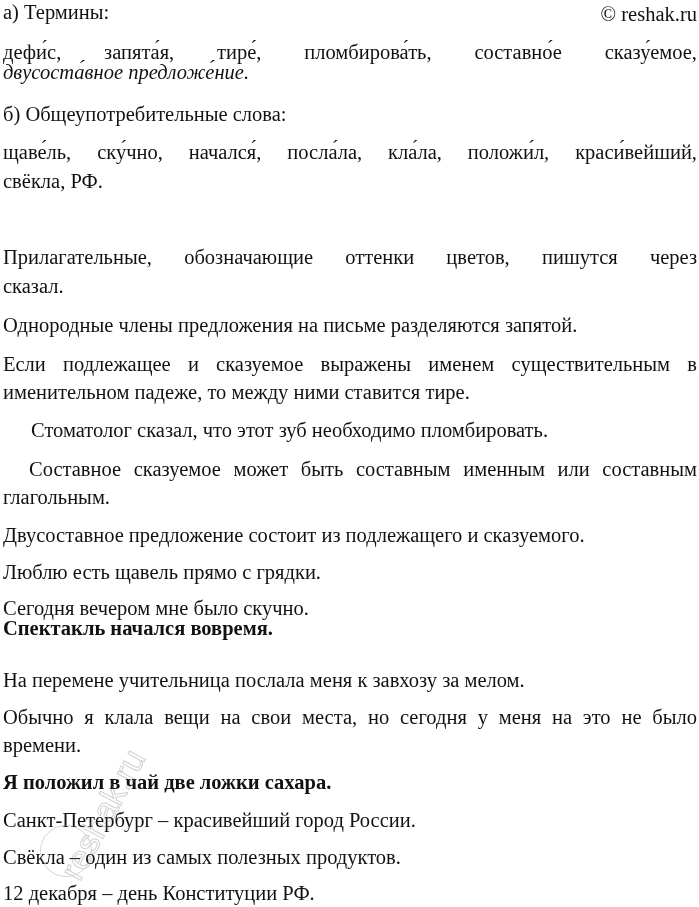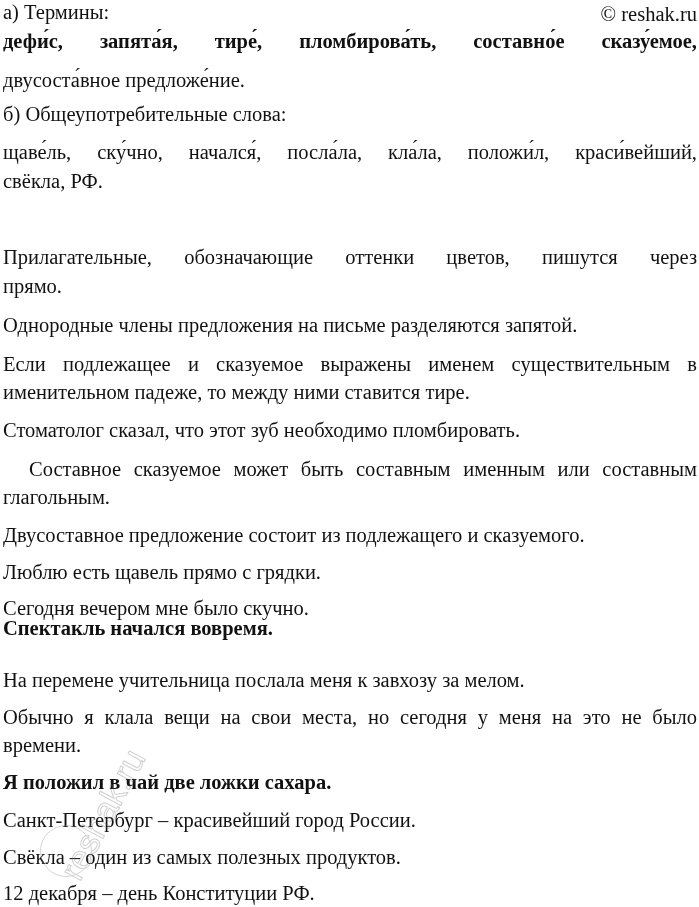--- a/index.html
+++ b/index.html
@@ -67,36 +67,36 @@
     }
   </style>
 </head>
 <body>
 
 <div>
 
   <div class="line" style="top:0;">а) Термины:</div>
   <div class="copyright">© reshak.ru</div>
 
-  <div class="line justify" style="top:29px;font-weight:bold;">дефи́с, запята́я, тире́, пломбирова́ть, составно́е сказу́емое,</div>
-  <div class="line" style="top:68px;">двусоста́вное предложе́ние.</div>
+  <div class="line justify" style="top:40px;">дефи́с, запята́я, тире́, пломбирова́ть, составно́е сказу́емое,</div>
+  <div class="line" style="top:60px;font-style:italic;">двусоста́вное предложе́ние.</div>
 
   <div class="line" style="top:102px;">б) Общеупотребительные слова:</div>
   <div class="line justify" style="top:140px;">щаве́ль, ску́чно, начался́, посла́ла, кла́ла, положи́л, краси́вейший,</div>
   <div class="line" style="top:169px;">свёкла, РФ.</div>
 
   <div class="line justify" style="top:245px;">Прилагательные, обозначающие оттенки цветов, пишутся через</div>
-  <div class="line" style="top:274px;">прямо.</div>
+  <div class="line" style="top:274px;">сказал.</div>
 
   <div class="line" style="top:313px;">Однородные члены предложения на письме разделяются запятой.</div>
 
   <div class="line justify" style="top:352px;">Если подлежащее и сказуемое выражены именем существительным в</div>
   <div class="line" style="top:380px;">именительном падеже, то между ними ставится тире.</div>
 
-  <div class="line" style="top:418px;">Стоматолог сказал, что этот зуб необходимо пломбировать.</div>
+  <div class="line" style="top:418px;margin-left:28px;">Стоматолог сказал, что этот зуб необходимо пломбировать.</div>
 
   <div class="line justify" style="top:457px;margin-left:26px;">Составное сказуемое может быть составным именным или составным</div>
   <div class="line" style="top:485px;">глагольным.</div>
 
   <div class="line" style="top:523px;">Двусоставное предложение состоит из подлежащего и сказуемого.</div>
 
   <div class="line" style="top:560px;">Люблю есть щавель прямо с грядки.</div>
 
   <div class="line" style="top:596px;">Сегодня вечером мне было скучно.</div>
 

